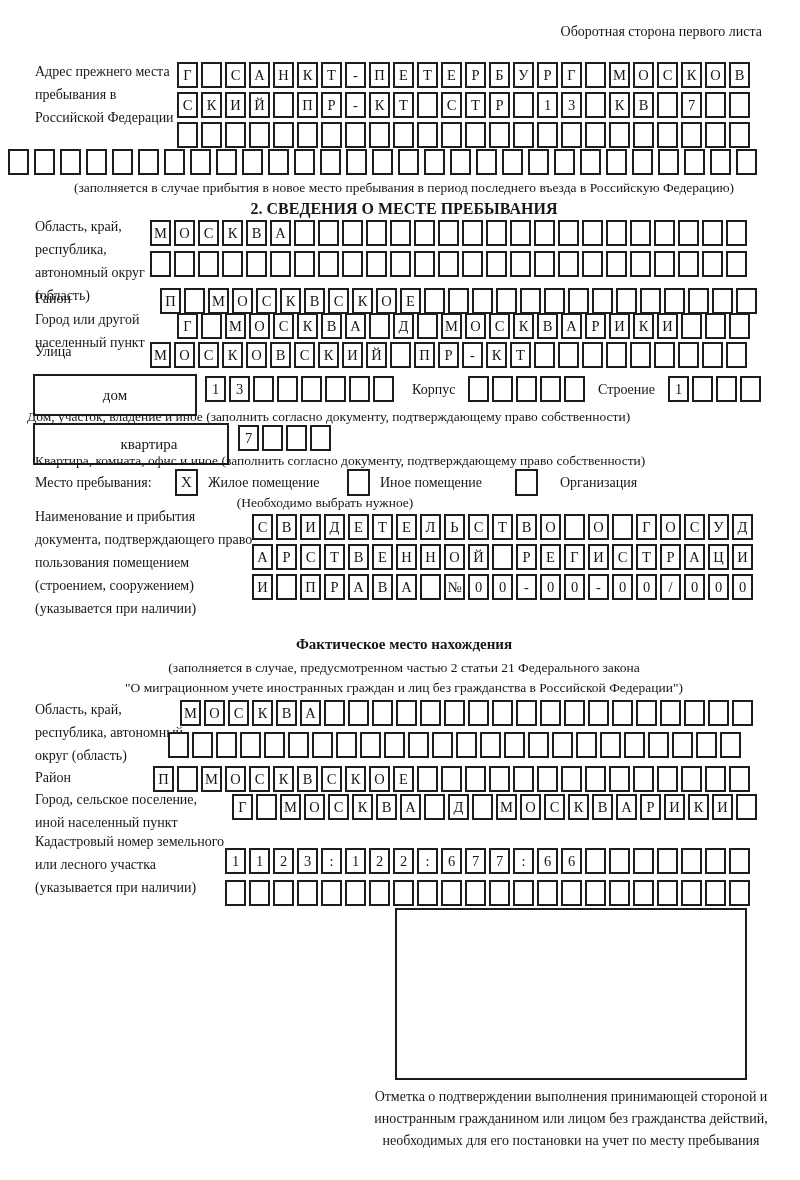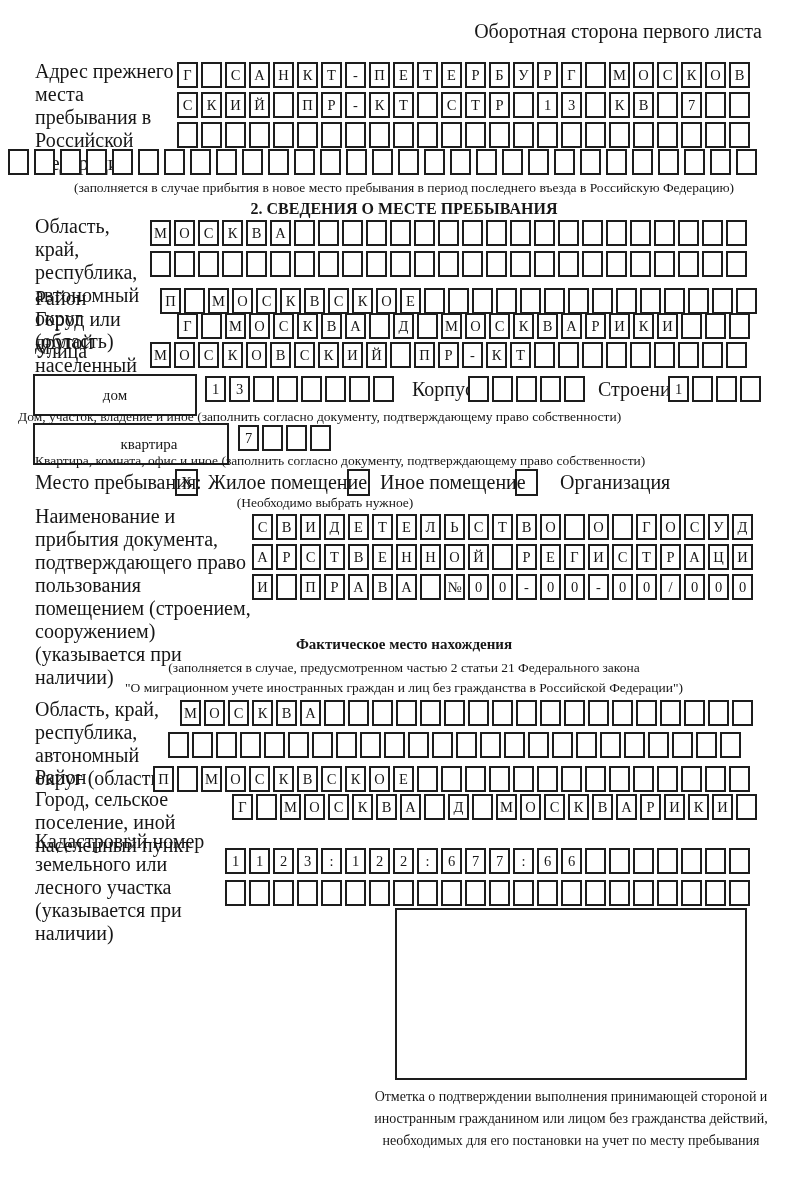--- a/index.html
+++ b/index.html
@@ -1,18 +1,18 @@
 <!DOCTYPE html>
 <html><head>
 <meta charset="utf-8">
 <style>
   html,body{margin:0;padding:0;background:#fff;}
   #page{position:relative;width:800px;height:1180px;background:#fff;
         font-family:"Liberation Serif","DejaVu Serif",serif;color:#161616;overflow:hidden;}
-  .lbl{position:absolute;font-size:20px;line-height:23px;color:#161616;}
+  .lbl{position:absolute;font-size:14px;line-height:23px;color:#161616;}
   .cap{position:absolute;font-size:13.5px;color:#161616;}
   .center{left:4px;width:800px;text-align:center;}
   .title{position:absolute;font-weight:bold;font-size:16px;}
   .cellrow{position:absolute;display:flex;gap:3px;}
   .cellrow.wgap{gap:5px;}
   .cell{box-sizing:border-box;width:21px;height:26px;border:2px solid #1d1d1d;
         display:flex;align-items:center;justify-content:center;
         font-size:14.5px;font-family:"Liberation Serif",serif;background:#fff;flex:0 0 auto;}
   .wbox{position:absolute;box-sizing:border-box;border:2px solid #1d1d1d;height:42px;
         display:flex;align-items:center;justify-content:center;font-size:15px;background:#fff;}
@@ -302,21 +302,21 @@
       <span class="cell"></span>
       <span class="cell"></span>
     </div>
   <div class="lbl" style="top:378px;left:598px;">Строение</div>
   <div class="cellrow" style="top:376px;left:668px;">
       <span class="cell">1</span>
       <span class="cell"></span>
       <span class="cell"></span>
       <span class="cell"></span>
     </div>
-  <div class="cap" style="top:409px;left:18px;">Дом, участок, владение и иное (заполнить согласно документу, подтверждающему право собственности)</div>
+  <div class="cap" style="top:409px;left:27px;">Дом, участок, владение и иное (заполнить согласно документу, подтверждающему право собственности)</div>
 
   <div class="wbox" style="top:423px;left:33px;width:196px;padding-left:36px;">квартира</div>
   <div class="cellrow" style="top:425px;left:238px;">
       <span class="cell">7</span>
       <span class="cell"></span>
       <span class="cell"></span>
       <span class="cell"></span>
     </div>
   <div class="cap" style="top:453px;left:35px;">Квартира, комната, офис и иное (заполнить согласно документу, подтверждающему право собственности)</div>
 

